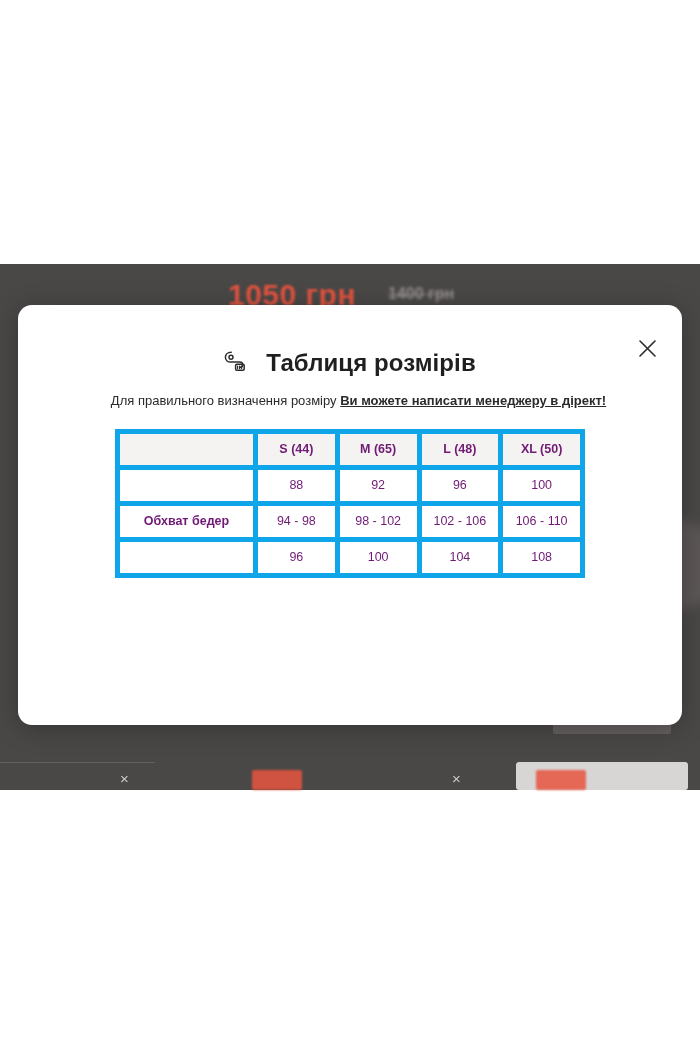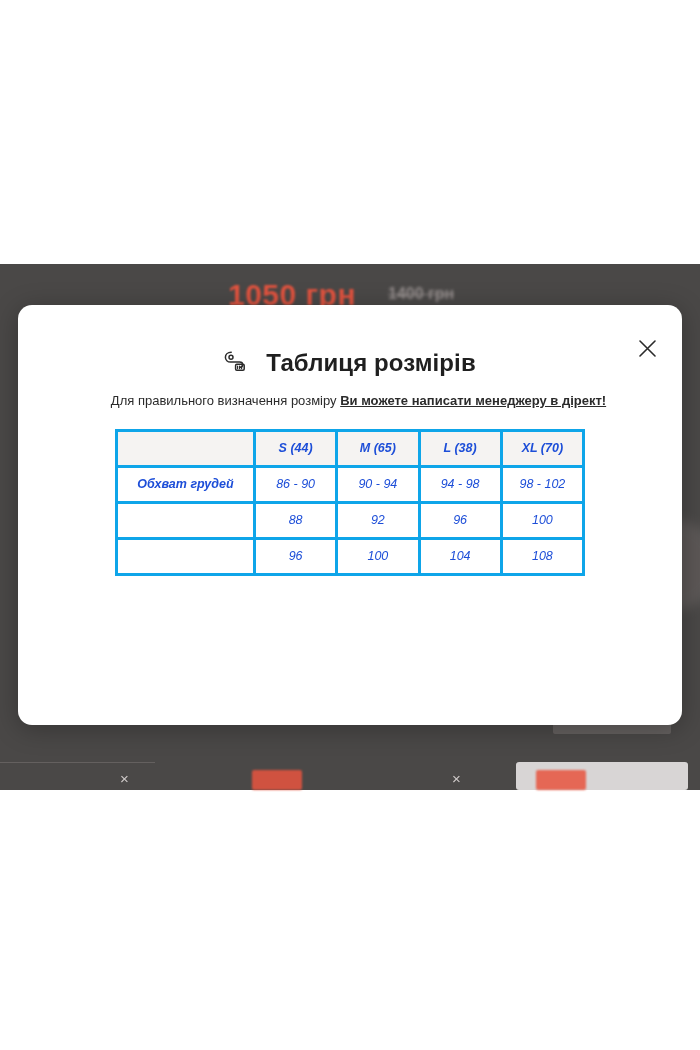--- a/index.html
+++ b/index.html
@@ -182,27 +182,26 @@
     margin: 20px auto 0 auto;
     width: 470px;
   }
   table.size-table {
     border-collapse: collapse;
     width: 100%;
     table-layout: fixed;
   }
   table.size-table th,
   table.size-table td {
-    border: 3px solid #0ea5e9;
+    border: 5px solid #0ea5e9;
     height: 36px;
     font-size: 12.5px;
     text-align: center;
-    color: #1d4ed8;
+    color: #701a75;
     box-sizing: border-box;
-    font-style: italic;
   }
   table.size-table thead th {
     background: #f5f3f2;
     font-weight: bold;
     font-size: 12.5px;
   }
   table.size-table thead th.corner {
     width: 138px;
     background: #f5f3f2;
   }
@@ -257,39 +256,39 @@
     <span>Для правильного визначення розміру </span><span class="link">Ви можете написати менеджеру в дірект!</span>
   </div>
 
   <div class="table-wrap">
     <table class="size-table">
       <thead>
         <tr>
           <th class="corner"></th>
           <th>S (44)</th>
           <th>M (65)</th>
-          <th>L (38)</th>
-          <th>XL (70)</th>
+          <th>L (48)</th>
+          <th>XL (50)</th>
         </tr>
       </thead>
       <tbody>
-        <tr>
-          <td class="rowlabel">Обхват грудей</td>
-          <td>86 - 90</td>
-          <td>90 - 94</td>
-          <td>94 - 98</td>
-          <td>98 - 102</td>
-        </tr>
         <tr class="alt">
           <td class="rowlabel"></td>
           <td>88</td>
           <td>92</td>
           <td>96</td>
           <td>100</td>
         </tr>
+        <tr>
+          <td class="rowlabel">Обхват бедер</td>
+          <td>94 - 98</td>
+          <td>98 - 102</td>
+          <td>102 - 106</td>
+          <td>106 - 110</td>
+        </tr>
         <tr class="alt">
           <td class="rowlabel"></td>
           <td>96</td>
           <td>100</td>
           <td>104</td>
           <td>108</td>
         </tr>
       </tbody>
     </table>
   </div>

